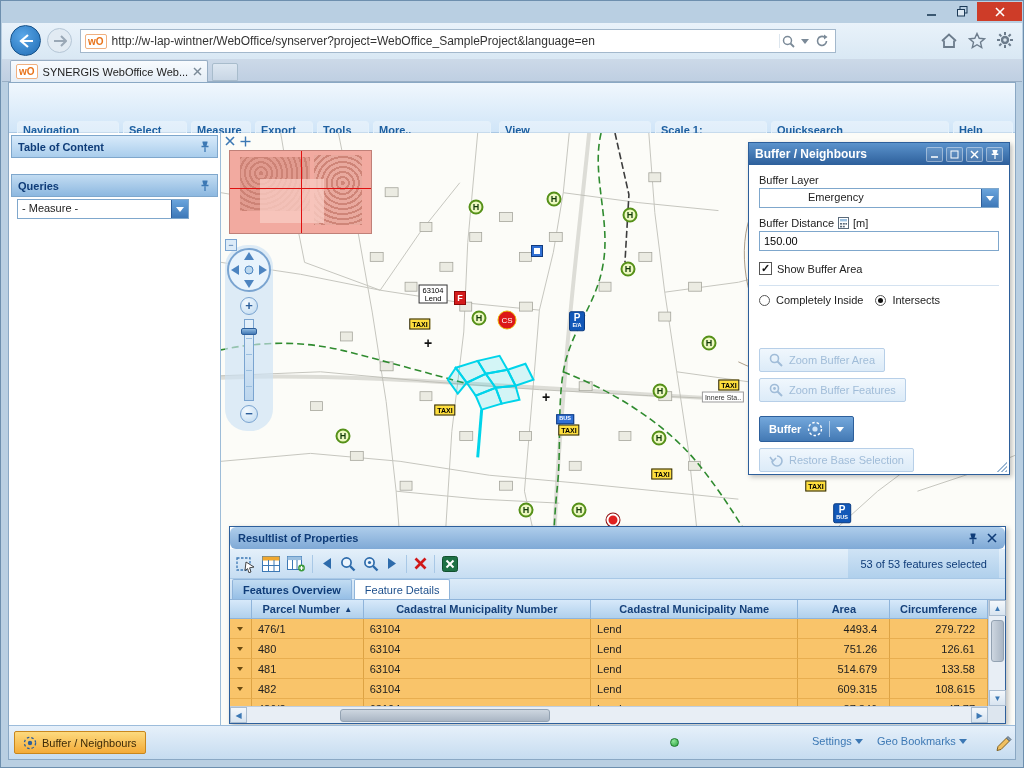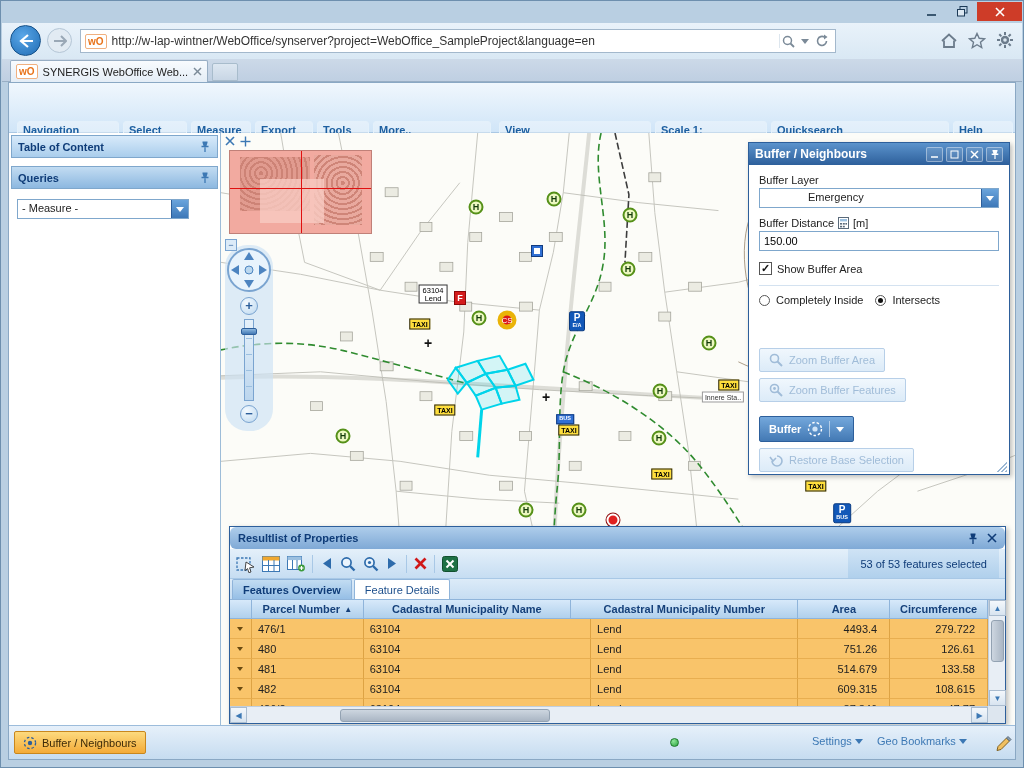--- a/index.html
+++ b/index.html
@@ -46,21 +46,21 @@
   .qs-btn { width:22px; height:20px; background:linear-gradient(#6aa4dc,#3d78b8); border:1px solid #2d5f9b; display:flex; align-items:center; justify-content:center; }
   .round-btn { width:20px; height:20px; border-radius:50%; background:radial-gradient(circle at 35% 30%, #7db5e8, #2f63a0); color:#fff; font-weight:bold; font-size:12px; display:flex; align-items:center; justify-content:center; border:1px solid #1d4f8c; }
 
   
   .app-body { position:absolute; left:0; right:0; top:50px; bottom:34px; }
 
   
   .sidebar { position:absolute; left:0; top:0; width:212px; bottom:0; background:#fff; border-right:1px solid #9dbcd8; }
   .side-header { position:absolute; left:2px; right:2px; height:23px; display:flex; align-items:center; padding:0 6px; font-size:11px; font-weight:bold; color:#0f3c78; border:1px solid #7fa7cc; }
   .side-header.h1 { top:2px; background:linear-gradient(#d8eafa,#a9cdec); }
-  .side-header.h2 { top:33px; background:linear-gradient(#c2dcf2,#8db8e0); }
+  .side-header.h2 { top:41px; background:linear-gradient(#c2dcf2,#8db8e0); }
   .side-header .grow { flex:1; }
   .query-select { position:absolute; left:8px; top:66px; width:172px; }
 
   
   .map-area { position:absolute; left:212px; right:0; top:0; bottom:0; background:#fcfcf8; overflow:hidden; }
   .map-area > svg.mapsvg { position:absolute; inset:0; }
 
   
   .ov-tools { position:absolute; left:4px; top:3px; display:flex; gap:5px; z-index:5; }
   .overview { position:absolute; left:8px; top:17px; width:143px; height:84px; background:#f2aaa0; border:1px solid #c08078; z-index:4; }
@@ -79,21 +79,21 @@
   .zc-minus { top:160px; }
   .zc-slider { position:absolute; left:19px; top:74px; width:10px; height:82px; background:linear-gradient(#e6f1fa,#bcd6ee); border:1px solid #7aa4d0; }
   .zc-tick { position:absolute; left:1px; right:1px; height:1px; background:#9cc0e0; }
   .zc-handle { position:absolute; left:-4px; top:8px; width:16px; height:7px; background:linear-gradient(#8db8e0,#4379b4); border:1px solid #2d5f9b; border-radius:2px; }
 
   
   .markers { position:absolute; inset:0; z-index:3; }
   .mk { position:absolute; transform:translate(-50%,-50%); display:flex; flex-direction:column; align-items:center; justify-content:center; line-height:1; }
   .mk-hospital { width:15px; height:15px; border-radius:50%; background:#ecf8c0; border:2px solid #559018; font-size:9px; font-weight:bold; color:#143c0a; }
   .mk-taxi { background:#ffdf3c; border:1px solid #222; font-size:7px; font-weight:bold; color:#000; padding:1px 2px; }
-  .mk-pharmacy { width:19px; height:19px; border-radius:50%; background:#dc1818; border:5px solid #eab308; color:#fff; font-size:8px; font-weight:normal; }
+  .mk-pharmacy { width:19px; height:19px; border-radius:50%; background:#dc1818; border:1px solid #eab308; color:#fff; font-size:8px; font-weight:normal; }
   .mk-fire { width:12px; height:14px; background:#d41c1c; border:1px solid #8c0808; color:#fff; font-size:9px; font-weight:bold; }
   .mk-parcel-label { background:#fff; border:1px solid #333; font-size:7.5px; color:#000; padding:1px 3px; text-align:center; white-space:pre-line; }
   .mk-parking { min-width:16px; background:#1258b8; border:1px solid #0a3a80; border-radius:2px; color:#fff; font-size:10px; font-weight:bold; padding:1px 2px; }
   .mk-parking .mk-sub { font-size:5.5px; font-weight:bold; }
   .mk-transit { width:12px; height:12px; background:#2f6fd4; border:1px solid #123c80; }
   .mk-transit::after { content:""; width:6px; height:6px; background:#fff; display:block; }
   .mk-bus { background:#2f6fd4; border:1px solid #123c80; color:#fff; font-size:5.5px; font-weight:bold; padding:1px 2px; }
   .mk-note { background:#fff; border:1px solid #999; color:#333; font-size:7px; padding:1px 2px; white-space:nowrap; }
   .mk-cross { font-size:14px; font-weight:bold; color:#111; }
   .mk-poi-dot { width:13px; height:13px; border-radius:50%; background:#e02020; border:2px solid #fff; box-shadow:0 0 0 1px #901010; }
@@ -847,25 +847,25 @@
               </div>
           </div>
 
           <div class="rl-table">
             <div class="rl-hrow">
               <div class="rl-hcell c-icon"></div>
               <div class="rl-hcell c-parcel">
                   <span>Parcel Number</span>
                   <span class="sort-asc">▲</span>
                 </div>
+              <div class="rl-hcell c-cmnum">
+                  <span>Cadastral Municipality Number</span>
+                </div>
               <div class="rl-hcell c-cmname">
                   <span>Cadastral Municipality Name</span>
-                </div>
-              <div class="rl-hcell c-cmnum">
-                  <span>Cadastral Municipality Number</span>
                 </div>
               <div class="rl-hcell c-area">
                   <span>Area</span>
                 </div>
               <div class="rl-hcell c-circ">
                   <span>Circumference</span>
                 </div>
             </div>
             <div>
   <div class="rl-row">

